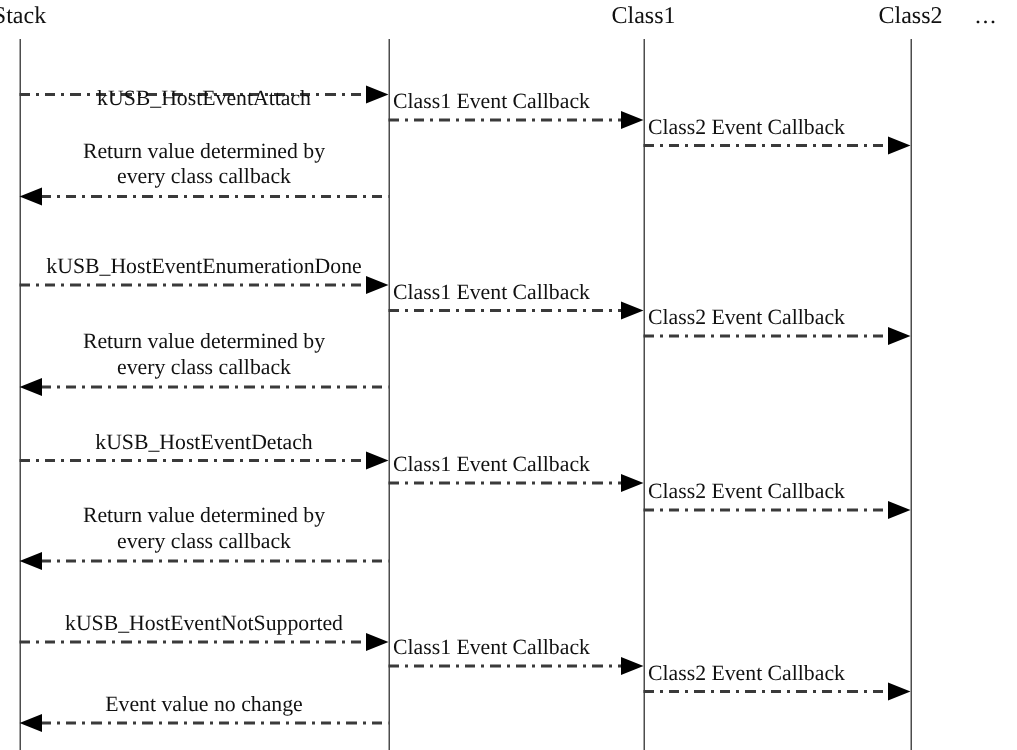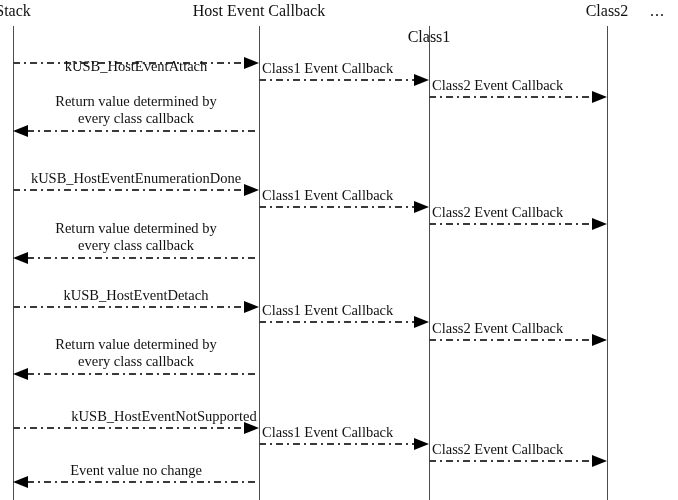--- a/index.html
+++ b/index.html
@@ -70,23 +70,22 @@
   }
   .caption.center{transform:translateX(-50%);text-align:center;}
   .caption.twoline{white-space:normal;text-align:center;width:250px;}
 </style>
 </head>
 <body>
 
 <div id="diagram">
     <div class="lifeline-label" style="left: 13px; top: 2px;">Stack</div>
     <div class="lifeline" style="left: 13px; top: 26px; height: 474px;"></div>
-    <div class="lifeline-label" style="left: 259px; top: 2px;">Host Event Callback</div>
     <div class="lifeline" style="left: 259px; top: 26px; height: 474px;"></div>
-    <div class="lifeline-label" style="left: 429px; top: 2px; margin-top: 26px;">Class1</div>
+    <div class="lifeline-label" style="left: 429px; top: 2px;">Class1</div>
     <div class="lifeline" style="left: 429px; top: 26px; height: 474px;"></div>
     <div class="lifeline-label" style="left: 607px; top: 2px;">Class2</div>
     <div class="lifeline" style="left: 607px; top: 26px; height: 474px;"></div>
     <div class="ellipsis-label" style="left: 650px; top: 2px;">...</div>
     <div>
       <div class="msg" style="left: 13px; top: 63px; width: 246px;">
         <div class="dashdot" style="left: 0px; width: 232px;"></div>
         <div class="arrowhead right" style="left: 231px;"></div>
       </div>
       <div class="caption center" style="left: 136px; top: 58px;">kUSB_HostEventAttach</div>
@@ -157,21 +156,21 @@
       <div class="caption twoline center" style="left: 136px; top: 336px;">
         <div>Return value determined by</div>
         <div>every class callback</div>
       </div>
     </div>
     <div>
       <div class="msg" style="left: 13px; top: 428px; width: 246px;">
         <div class="dashdot" style="left: 0px; width: 232px;"></div>
         <div class="arrowhead right" style="left: 231px;"></div>
       </div>
-      <div class="caption center" style="left: 136px; top: 408px; margin-left: 28px;">kUSB_HostEventNotSupported</div>
+      <div class="caption center" style="left: 136px; top: 408px;">kUSB_HostEventNotSupported</div>
       <div class="msg" style="left: 259px; top: 444px; width: 170px;">
         <div class="dashdot" style="left: 0px; width: 156px;"></div>
         <div class="arrowhead right" style="left: 155px;"></div>
       </div>
       <div class="caption" style="left: 262px; top: 424px;">Class1 Event Callback</div>
       <div class="msg" style="left: 429px; top: 461px; width: 178px;">
         <div class="dashdot" style="left: 0px; width: 164px;"></div>
         <div class="arrowhead right" style="left: 163px;"></div>
       </div>
       <div class="caption" style="left: 432px; top: 441px;">Class2 Event Callback</div>

